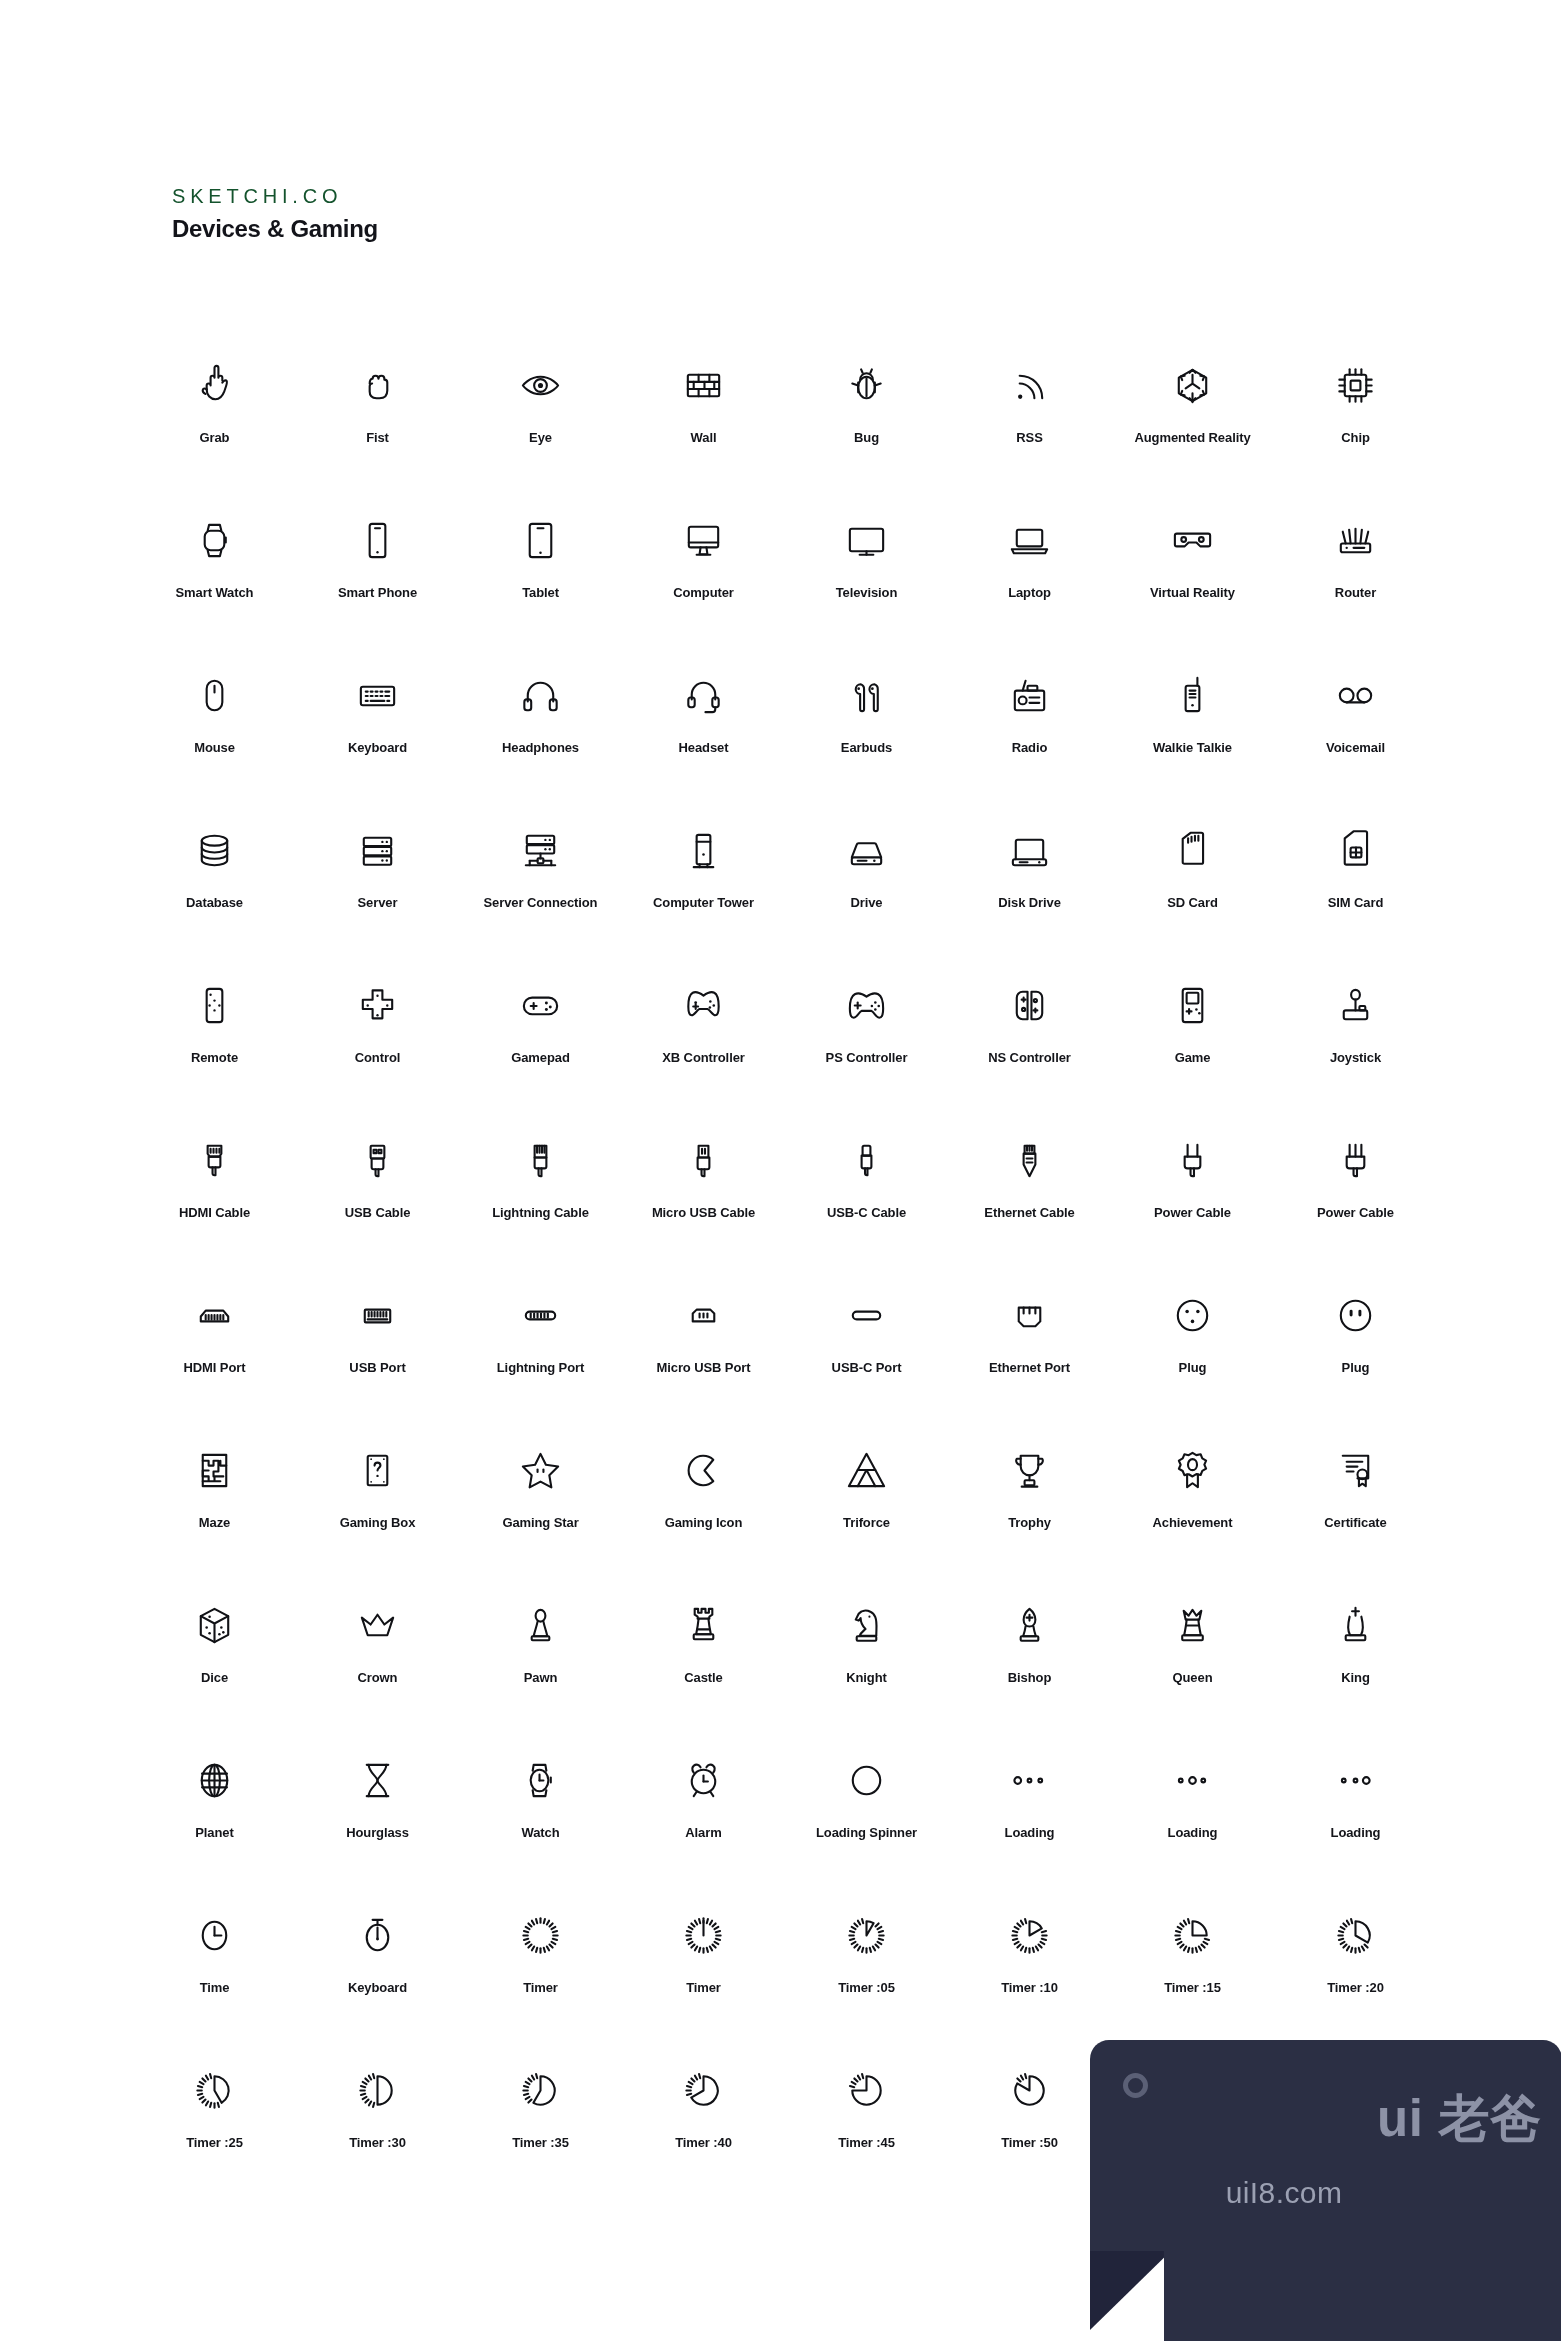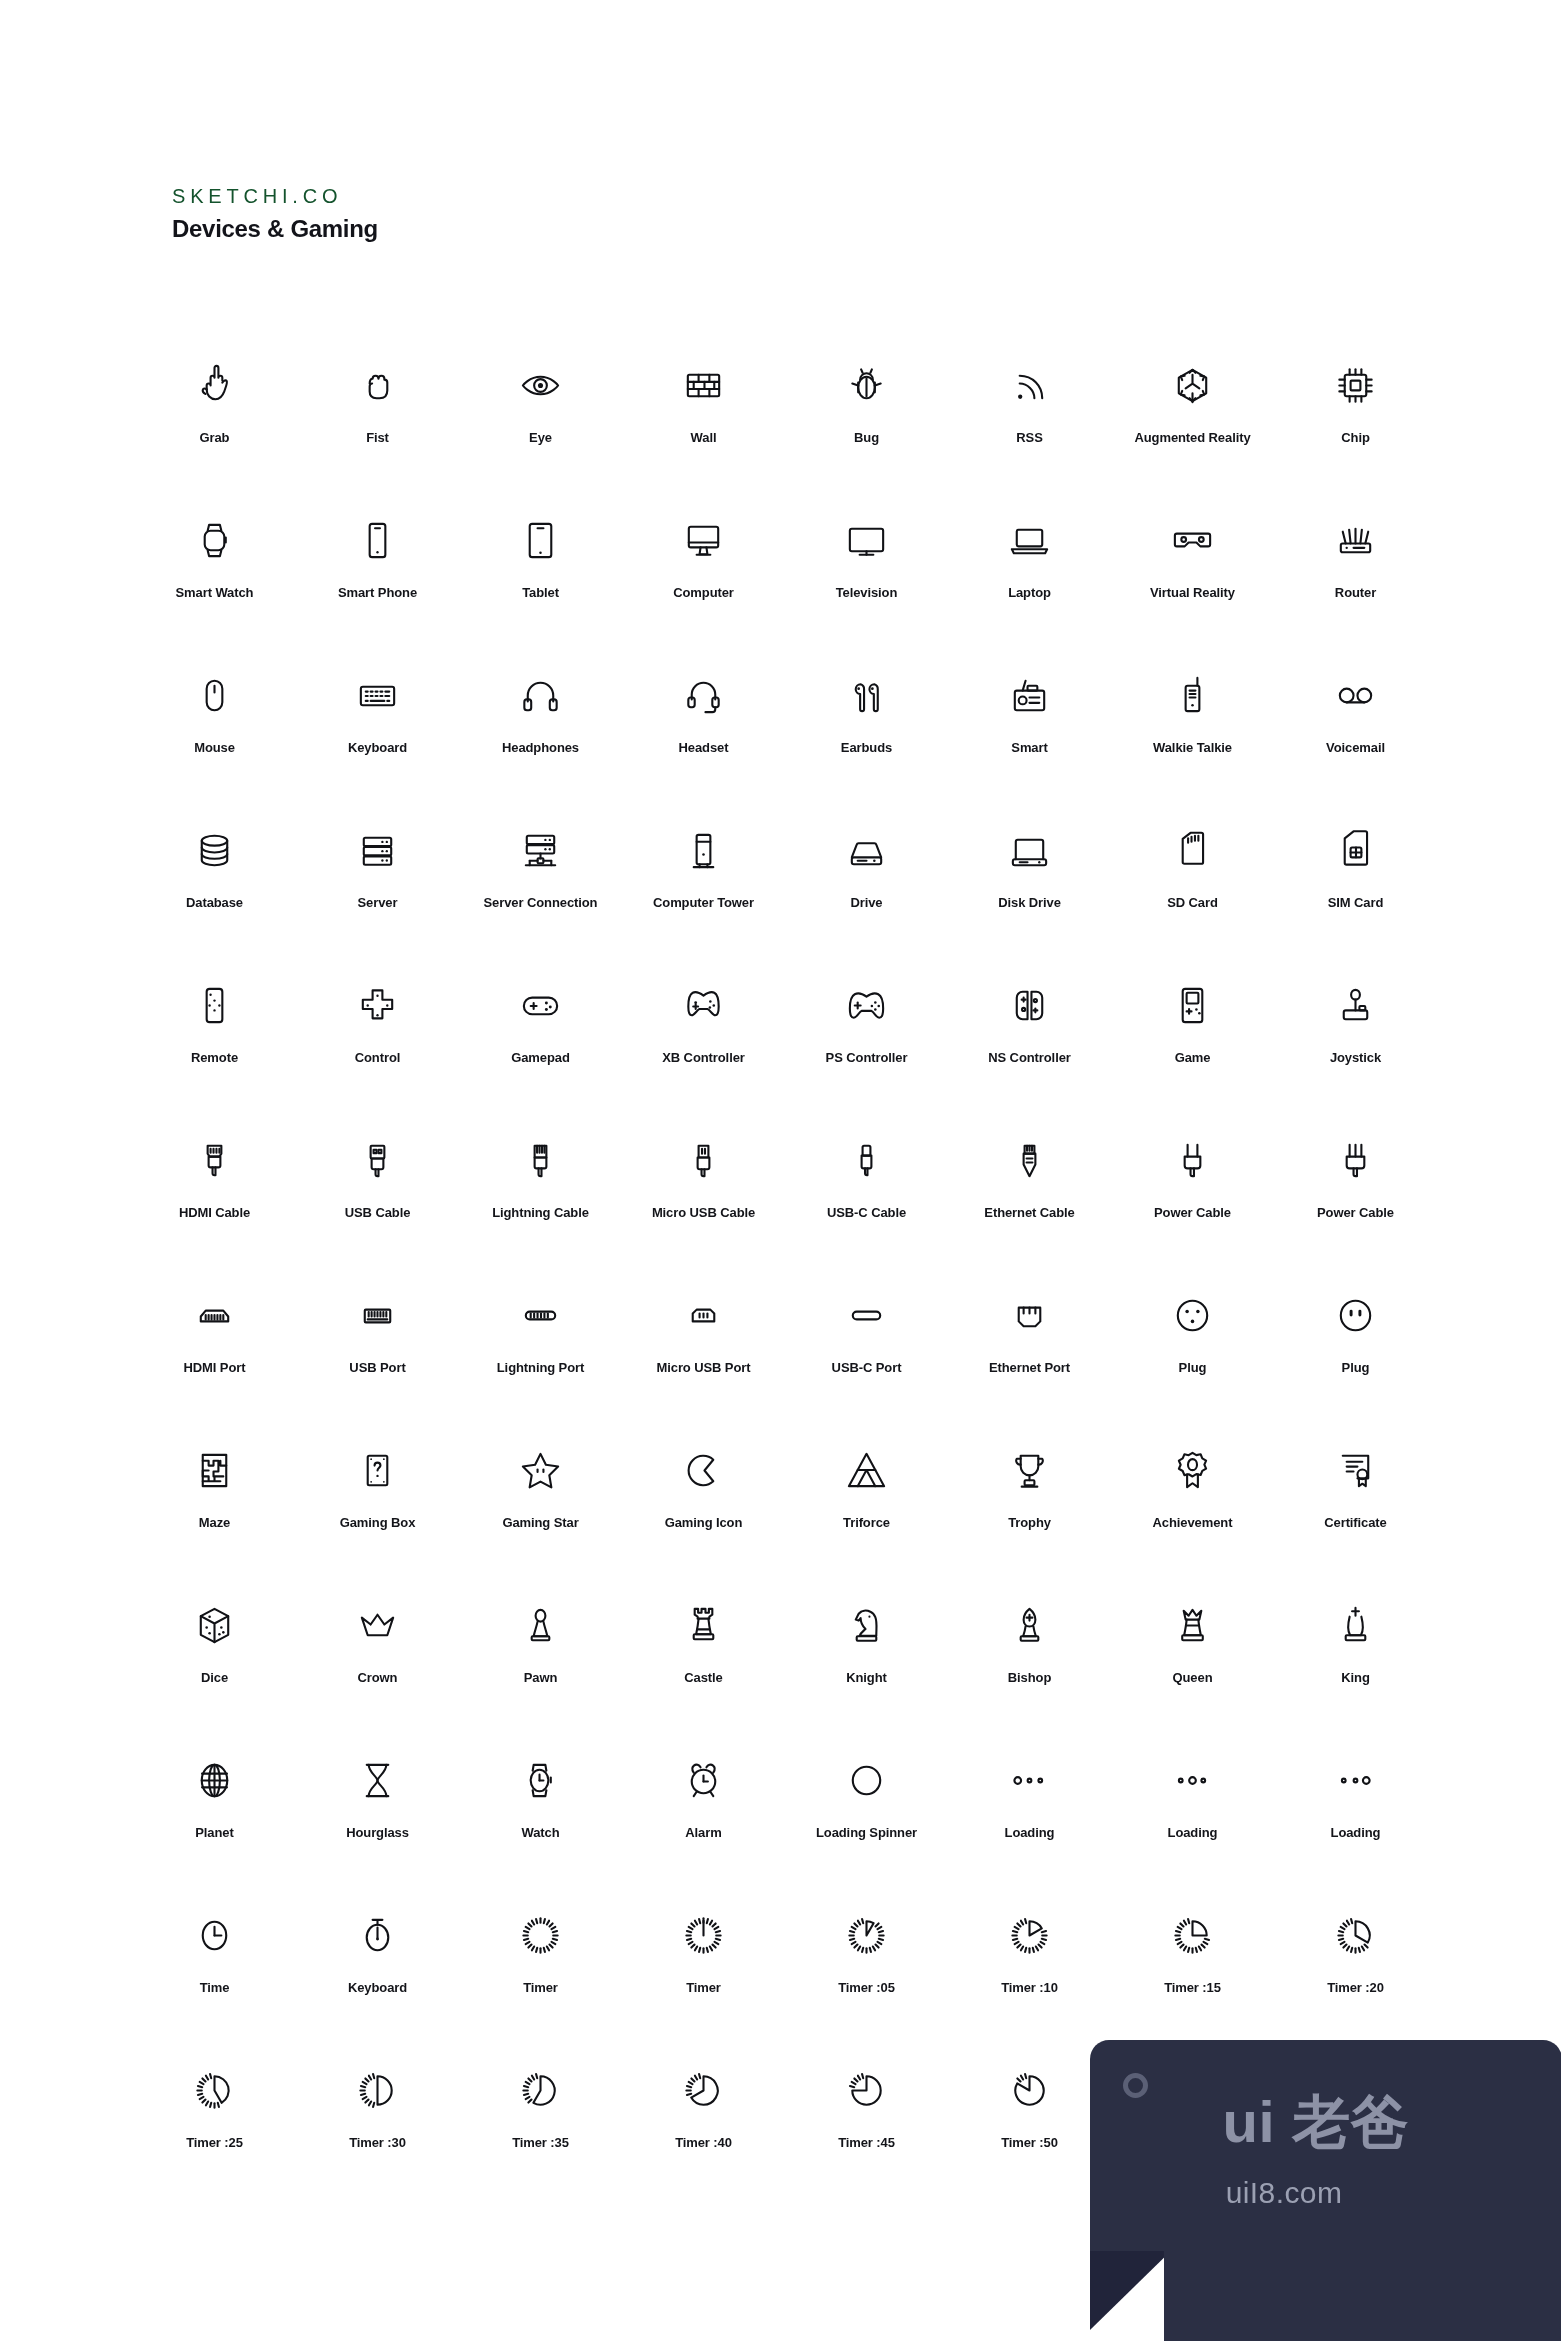--- a/index.html
+++ b/index.html
@@ -98,22 +98,22 @@
     background:#2b2f44;
   }
   .wm-dot{
     position:absolute;left:33px;top:33px;
     width:25px;height:25px;border-radius:50%;
     border:5.2px solid #5b6076;
     box-sizing:border-box;
   }
   .wm-main{
     position:absolute;left:0;top:53px;width:452px;
-    text-align:center;
-    font-size:58px;font-weight:700;
+    text-align:right;
+    font-size:51px;font-weight:700;
     color:#8d92a6;letter-spacing:0.7px;
     line-height:1;
   }
   .wm-sub{
     position:absolute;left:0;top:138px;width:388px;
     text-align:center;
     font-size:30px;font-weight:400;
     color:#9ba0b2;letter-spacing:0.4px;
     line-height:1;
   }
@@ -382,21 +382,21 @@
         <div class="glyph">
           <svg viewBox="0 0 48 48">
             <rect x="9" y="19" width="30" height="20" rx="2"></rect>
             <line x1="17" y1="19" x2="20" y2="9"></line>
             <rect x="22" y="14" width="10" height="5" rx="1"></rect>
             <circle cx="17" cy="29" r="4"></circle>
             <line x1="24" y1="26" x2="34" y2="26"></line>
             <line x1="24" y1="31.5" x2="34" y2="31.5"></line>
           </svg>
         </div>
-        <div class="label">Smart</div>
+        <div class="label">Radio</div>
       </div>
       <div class="cell">
         <div class="glyph">
           <svg viewBox="0 0 48 48">
             <rect x="17" y="14" width="14" height="26" rx="2"></rect>
             <line x1="29" y1="14" x2="29" y2="6"></line>
             <line x1="21" y1="19" x2="27" y2="19"></line>
             <line x1="21" y1="22.5" x2="27" y2="22.5"></line>
             <line x1="21" y1="26" x2="27" y2="26"></line>
             <circle cx="24" cy="34" r="1.3" class="fillx"></circle>

